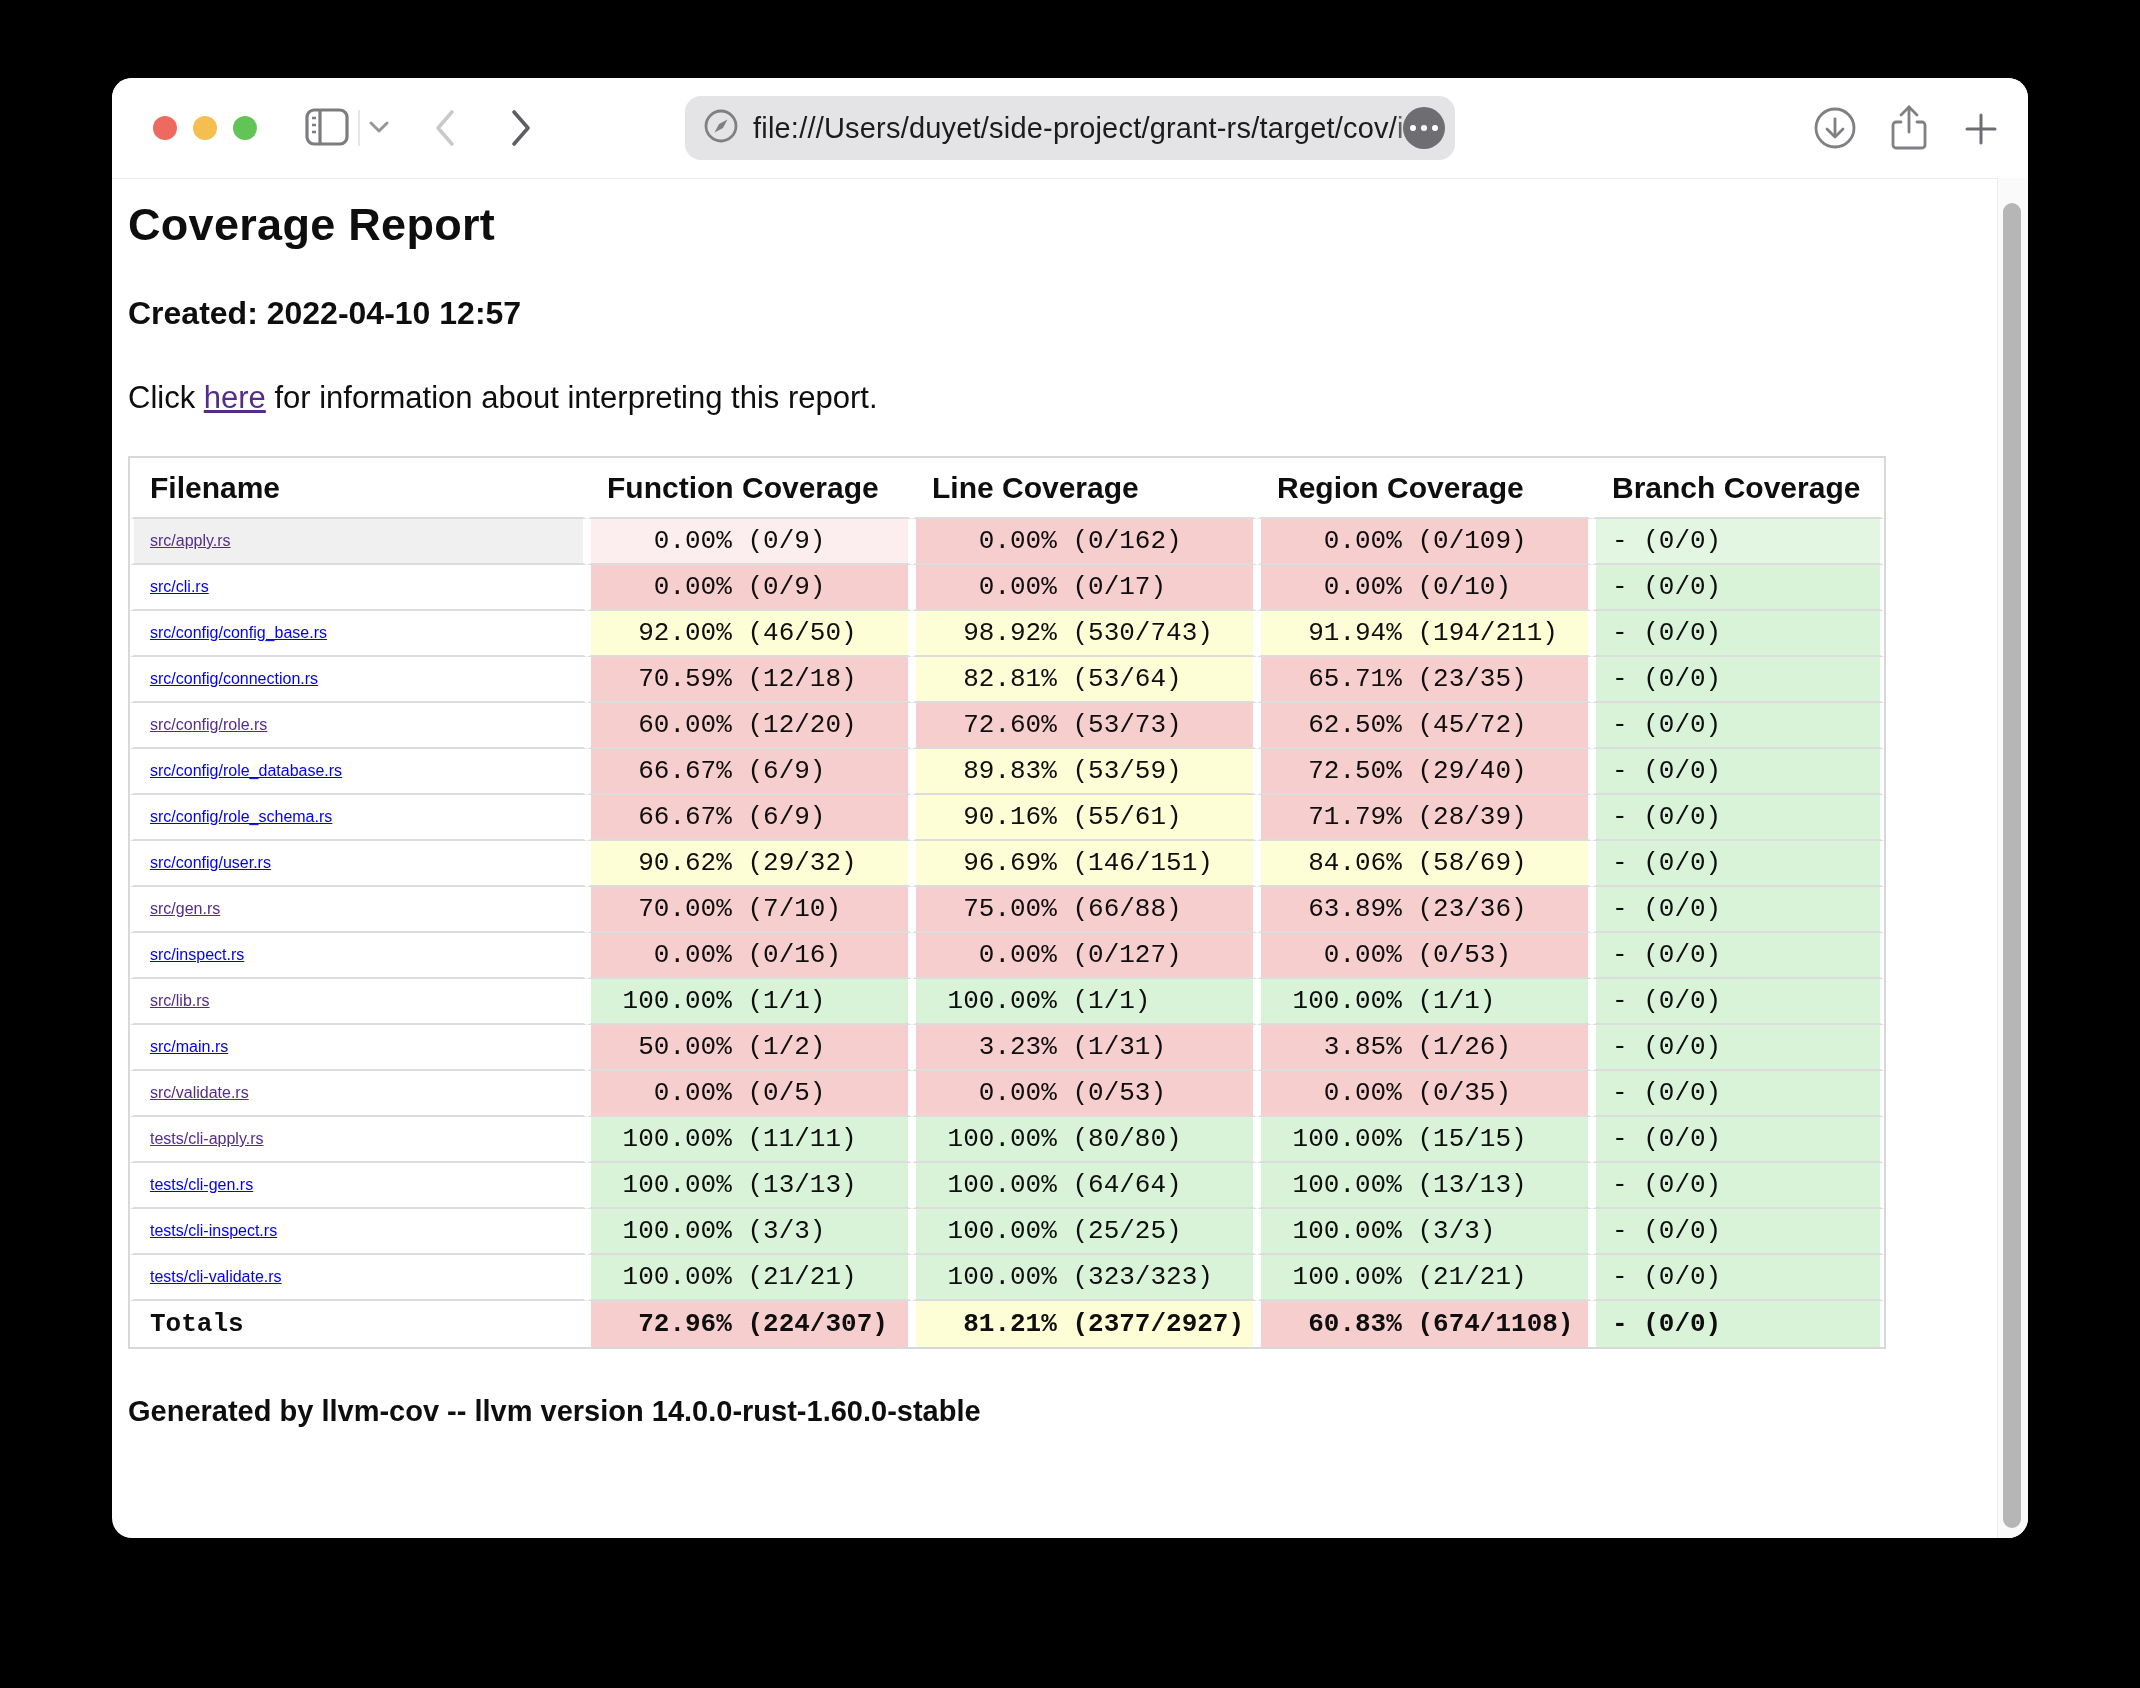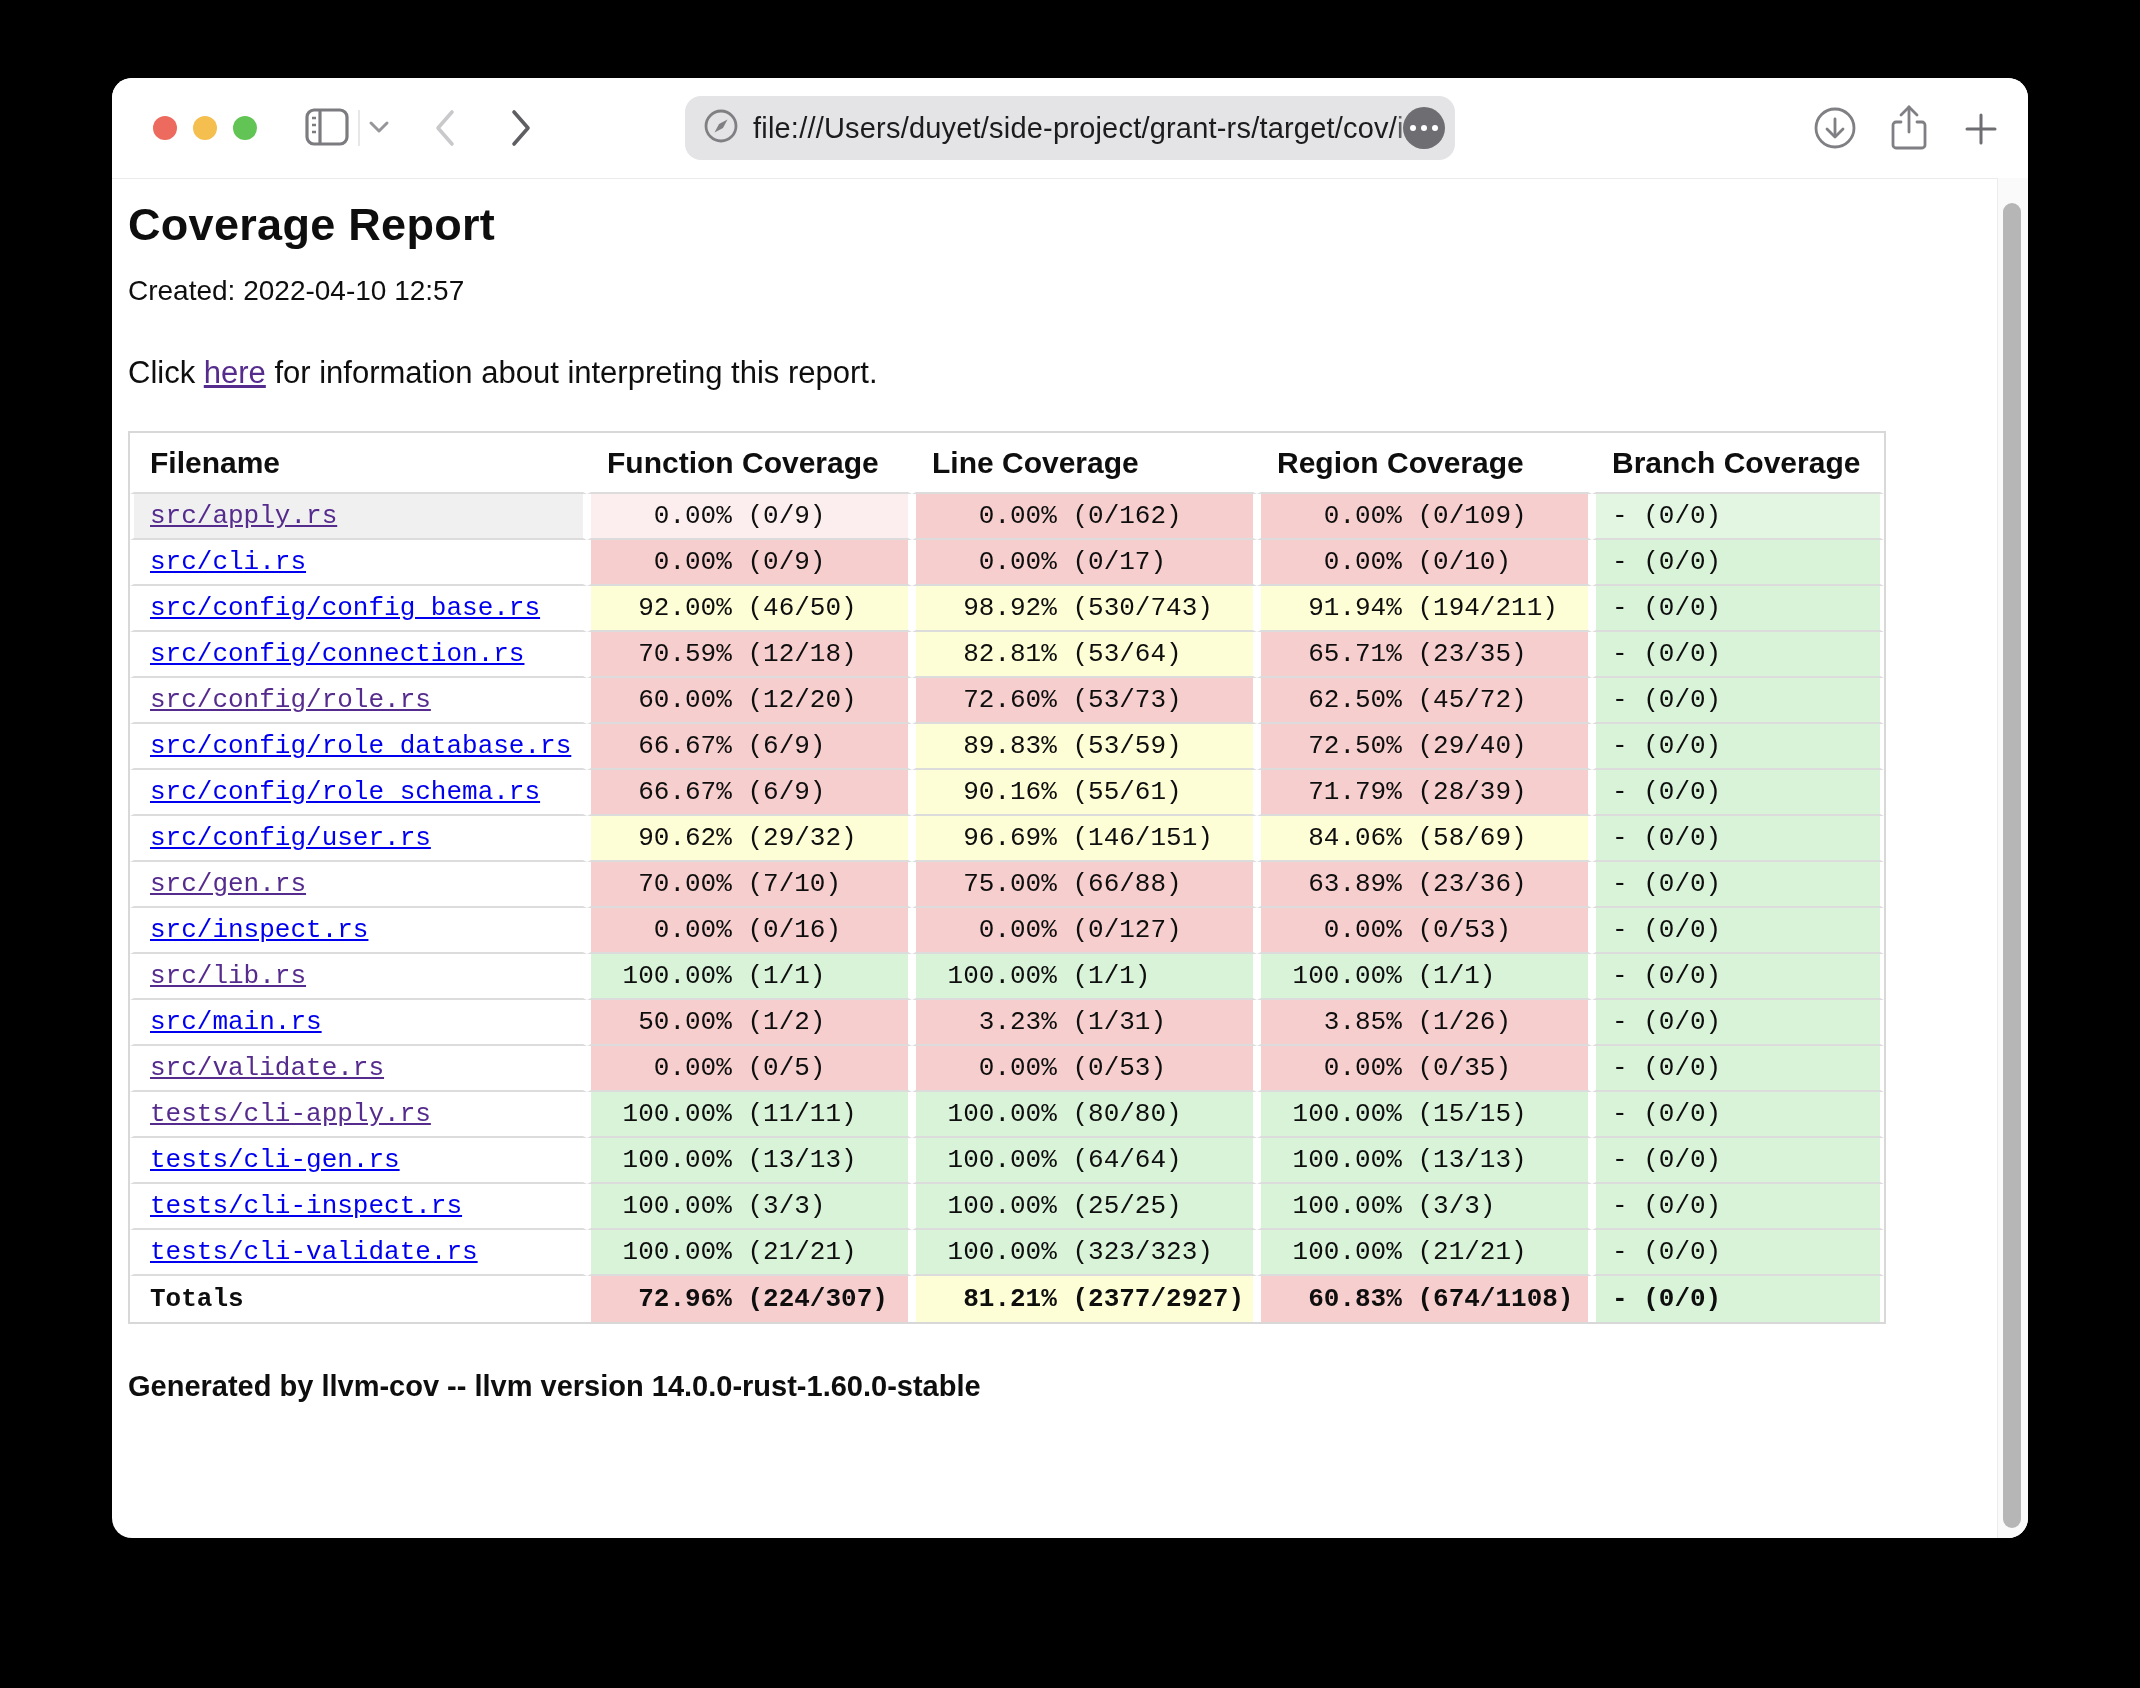--- a/index.html
+++ b/index.html
@@ -41,21 +41,21 @@
   .scrollbar-track{
     position:absolute;right:0;top:100px;bottom:0;width:30px;background:#fafafa;
     border-left:1px solid #ececec;
   }
   .scrollbar-thumb{
     position:absolute;left:5px;top:25px;width:18px;height:1325px;border-radius:10px;background:#b6b6b6;
   }
   
   .content{padding:0 46px 0 16px;}
   .page-title{font-size:45px;font-weight:bold;color:#0e0e0e;margin:20px 0 0 0;letter-spacing:.3px;}
-  .created{font-size:28px;font-weight:normal;color:#0e0e0e;margin-top:24px;}
+  .created{font-size:32px;font-weight:bold;color:#0e0e0e;margin-top:44px;}
   .info-line{font-size:31px;color:#0e0e0e;margin-top:48px;}
   .info-line a{color:var(--visited);}
   
   table.cov{
     border-collapse:separate;border-spacing:0;margin-top:40px;
     border:2px solid #d8d8d8;table-layout:fixed;
   }
   .cov th{
     font-size:30px;font-weight:bold;color:#0e0e0e;text-align:left;background:#fff;
     height:61px;padding:0 0 0 16px;border-bottom:2px solid #dcdcdc;
@@ -65,21 +65,21 @@
   .cov td{
     height:46px;padding:0;border-bottom:2px solid #dcdcdc;
     border-left:4px solid #fff;border-right:4px solid #fff;box-sizing:border-box;
     vertical-align:middle;
   }
   .cov tr:last-child td{border-bottom:none;}
   .cov pre{
     margin:0;padding:0 0 0 16px;font-family:"Liberation Mono",monospace;
     font-size:26px;color:#0e0e0e;line-height:44px;white-space:pre;
   }
-  .cov a{font-family:Liberation Mono, monospace;font-size:26px;line-height:44px;}
+  .cov a{font-family:Liberation Sans, sans-serif;font-size:16px;line-height:44px;}
   .cov td.fname{padding-left:16px;}
   .cov a.file-link{color:var(--link);}
   .cov a.file-link.visited{color:var(--visited);}
   td.lvl-red{background:var(--red);}
   td.lvl-yellow{background:var(--yellow);}
   td.lvl-green{background:var(--green);}
   td.lvl-lightred{background:var(--lightred);}
   td.lvl-lightgreen{background:var(--lightgreen);}
   td.fn-hl{background:#f0f0f0;}
   tr.totals pre{font-weight:bold;}

